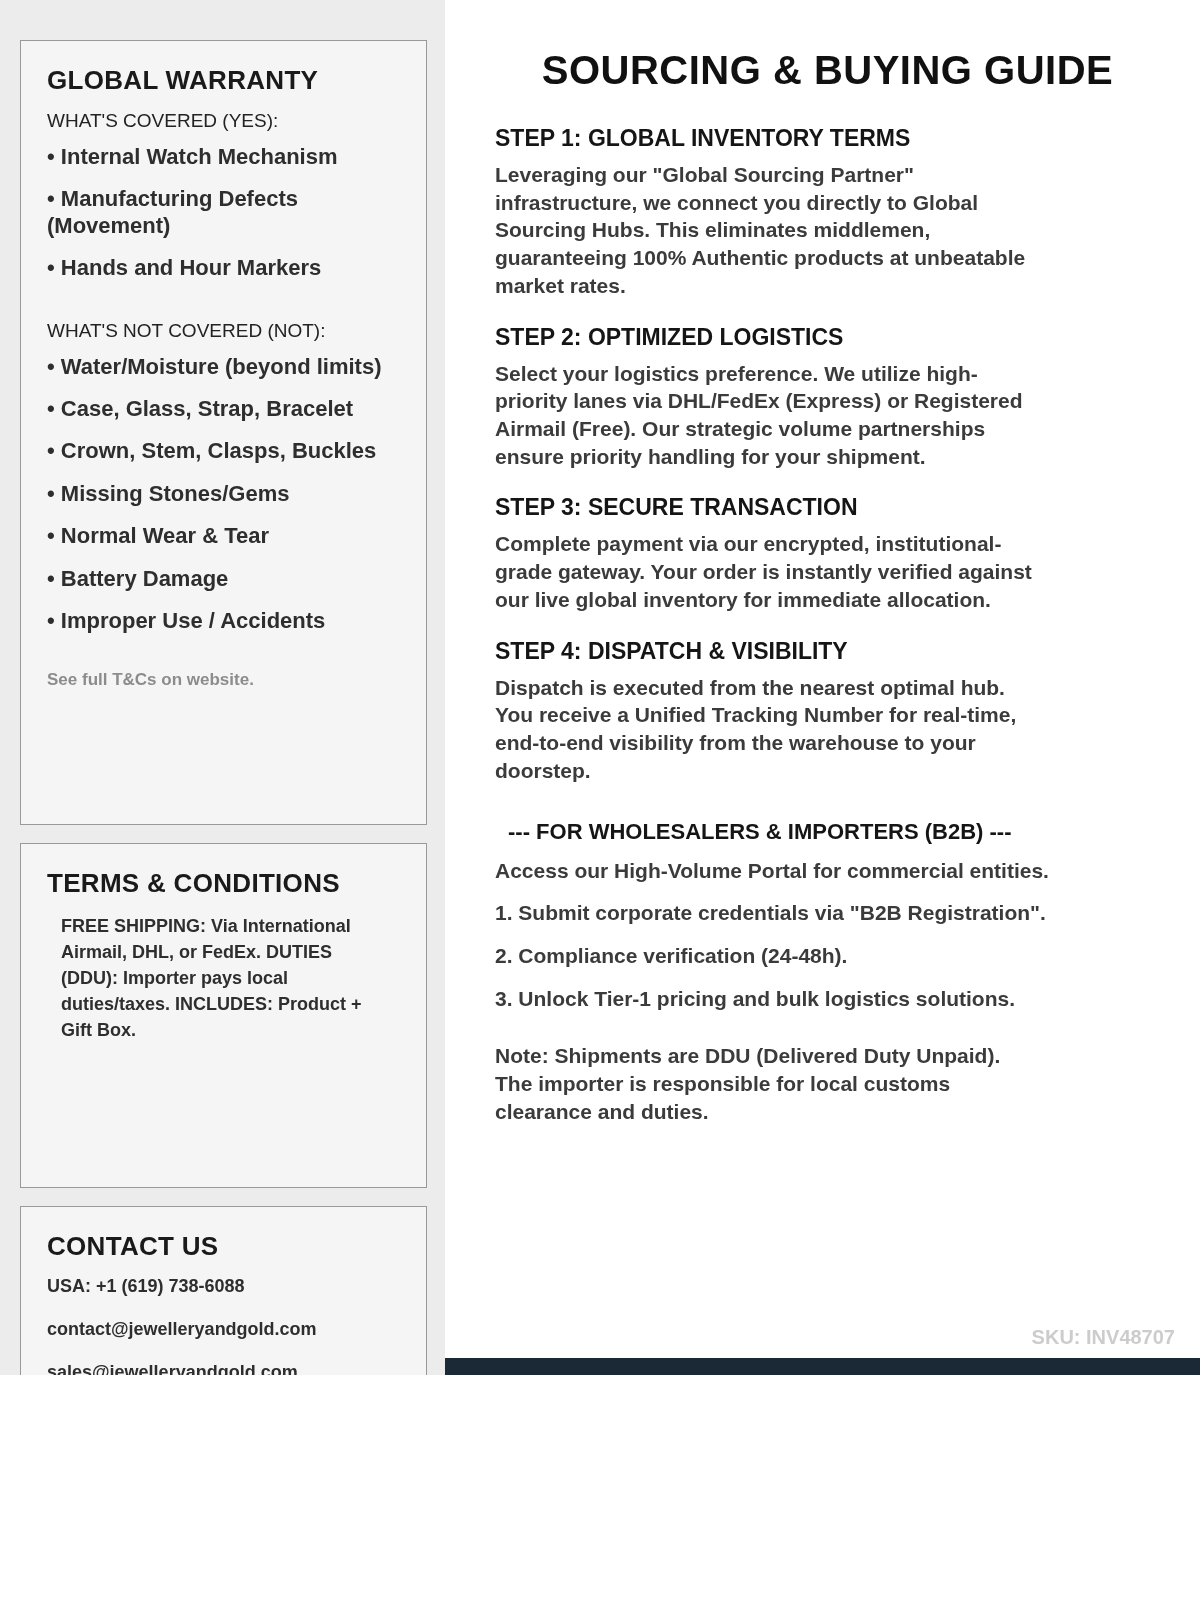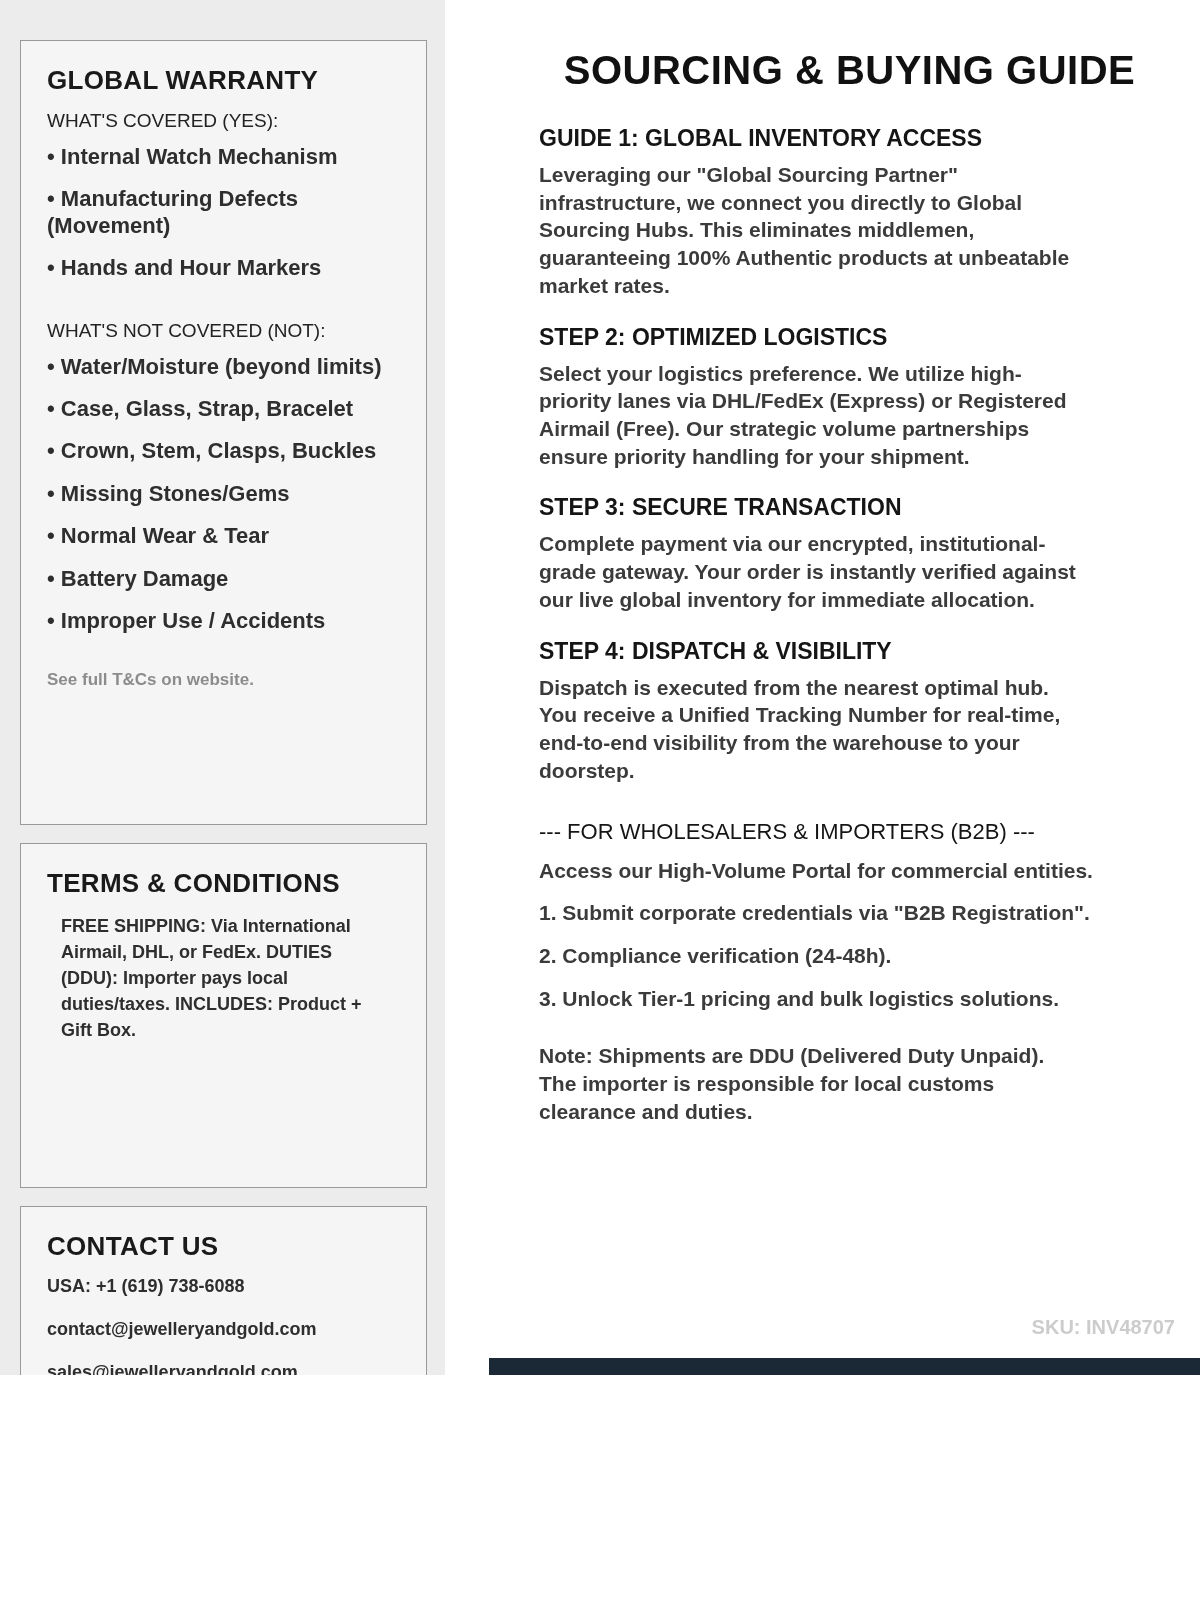--- a/index.html
+++ b/index.html
@@ -4,21 +4,21 @@
 <style>
   * { box-sizing: border-box; }
   html, body { margin: 0; padding: 0; }
   body {
     width: 1200px;
     height: 1600px;
     background: #ffffff;
     font-family: "Liberation Sans", "DejaVu Sans", sans-serif;
     color: #2e2e2e;
   }
-  .page { display: flex; width: 1200px; height: 1375px; overflow: hidden; gap: 44px; }
+  .page { display: flex; width: 1200px; height: 1375px; overflow: hidden; }
 
   
   .sidebar {
     width: 445px;
     flex-shrink: 0;
     background: #ececec;
     padding: 40px 18px 0 20px;
   }
   .box {
     background: #f5f5f5;
@@ -99,44 +99,44 @@
   .step-body {
     font-size: 21px;
     font-weight: 600;
     color: #3b3b3b;
     line-height: 1.32;
     margin: 0;
     max-width: 545px;
   }
   .b2b-heading {
     font-size: 22px;
-    font-weight: 400;
+    font-weight: 700;
     color: #151515;
-    margin: 34px 0 12px 0;
+    margin: 34px 0 12px 13px;
   }
   .b2b-para {
     font-size: 21px;
     font-weight: 600;
     color: #3b3b3b;
     line-height: 1.32;
     margin: 0 0 15px 0;
     max-width: 560px;
   }
   .note-para {
     font-size: 21px;
     font-weight: 600;
     color: #3b3b3b;
     line-height: 1.32;
     margin: 30px 0 0 0;
     max-width: 520px;
   }
   .sku {
     position: absolute;
     right: 25px;
-    bottom: 36px;
+    bottom: 26px;
     font-size: 20px;
     font-weight: 700;
     color: #cccccc;
   }
   .bottom-bar {
     position: absolute;
     left: 0; right: 0; bottom: 0;
     height: 17px;
     background: #1b2836;
   }
@@ -184,21 +184,21 @@
       <p class="contact-line">sales@jewelleryandgold.com</p>
     </section>
 
   </aside>
 
   <main class="main">
 
     <h1 class="guide-title">SOURCING &amp; BUYING GUIDE</h1>
 
     <section class="step">
-      <h2 class="step-heading">GUIDE 1: GLOBAL INVENTORY ACCESS</h2>
+      <h2 class="step-heading">STEP 1: GLOBAL INVENTORY TERMS</h2>
       <p class="step-body">Leveraging our "Global Sourcing Partner" infrastructure, we connect you directly to Global Sourcing Hubs. This eliminates middlemen, guaranteeing 100% Authentic products at unbeatable market rates.</p>
     </section>
 
     <section class="step">
       <h2 class="step-heading">STEP 2: OPTIMIZED LOGISTICS</h2>
       <p class="step-body">Select your logistics preference. We utilize high-priority lanes via DHL/FedEx (Express) or Registered Airmail (Free). Our strategic volume partnerships ensure priority handling for your shipment.</p>
     </section>
 
     <section class="step">
       <h2 class="step-heading">STEP 3: SECURE TRANSACTION</h2>

